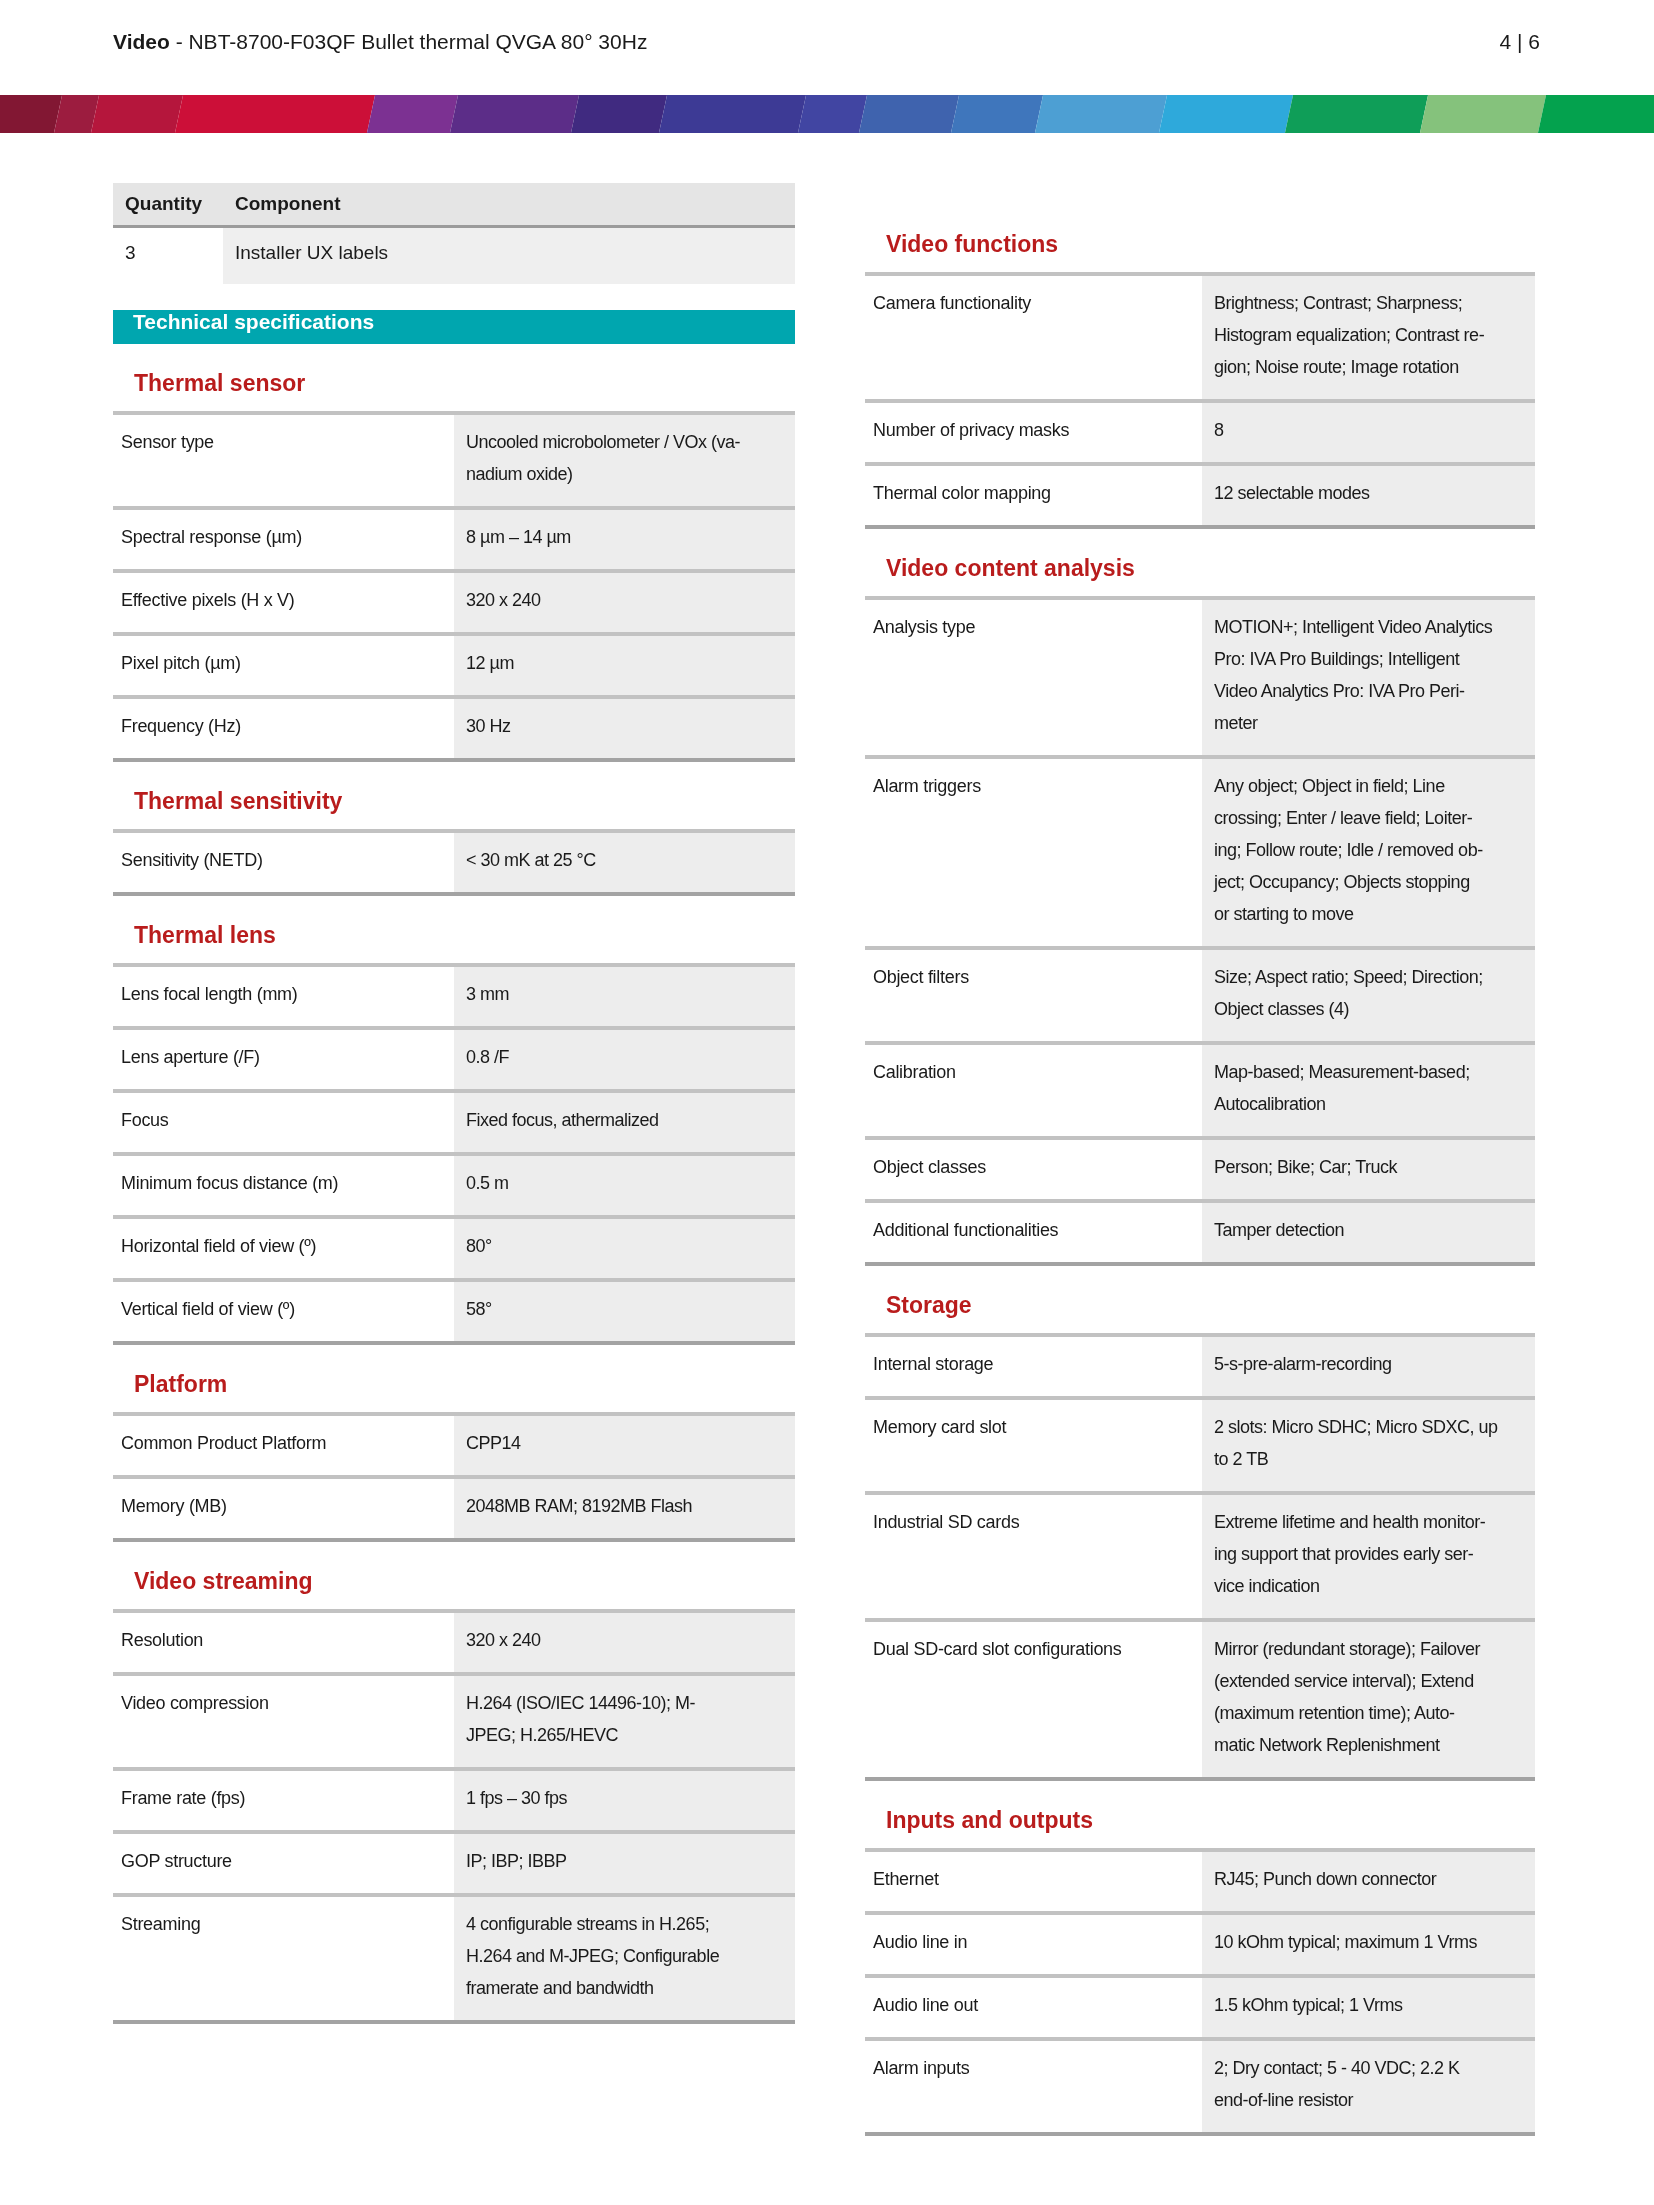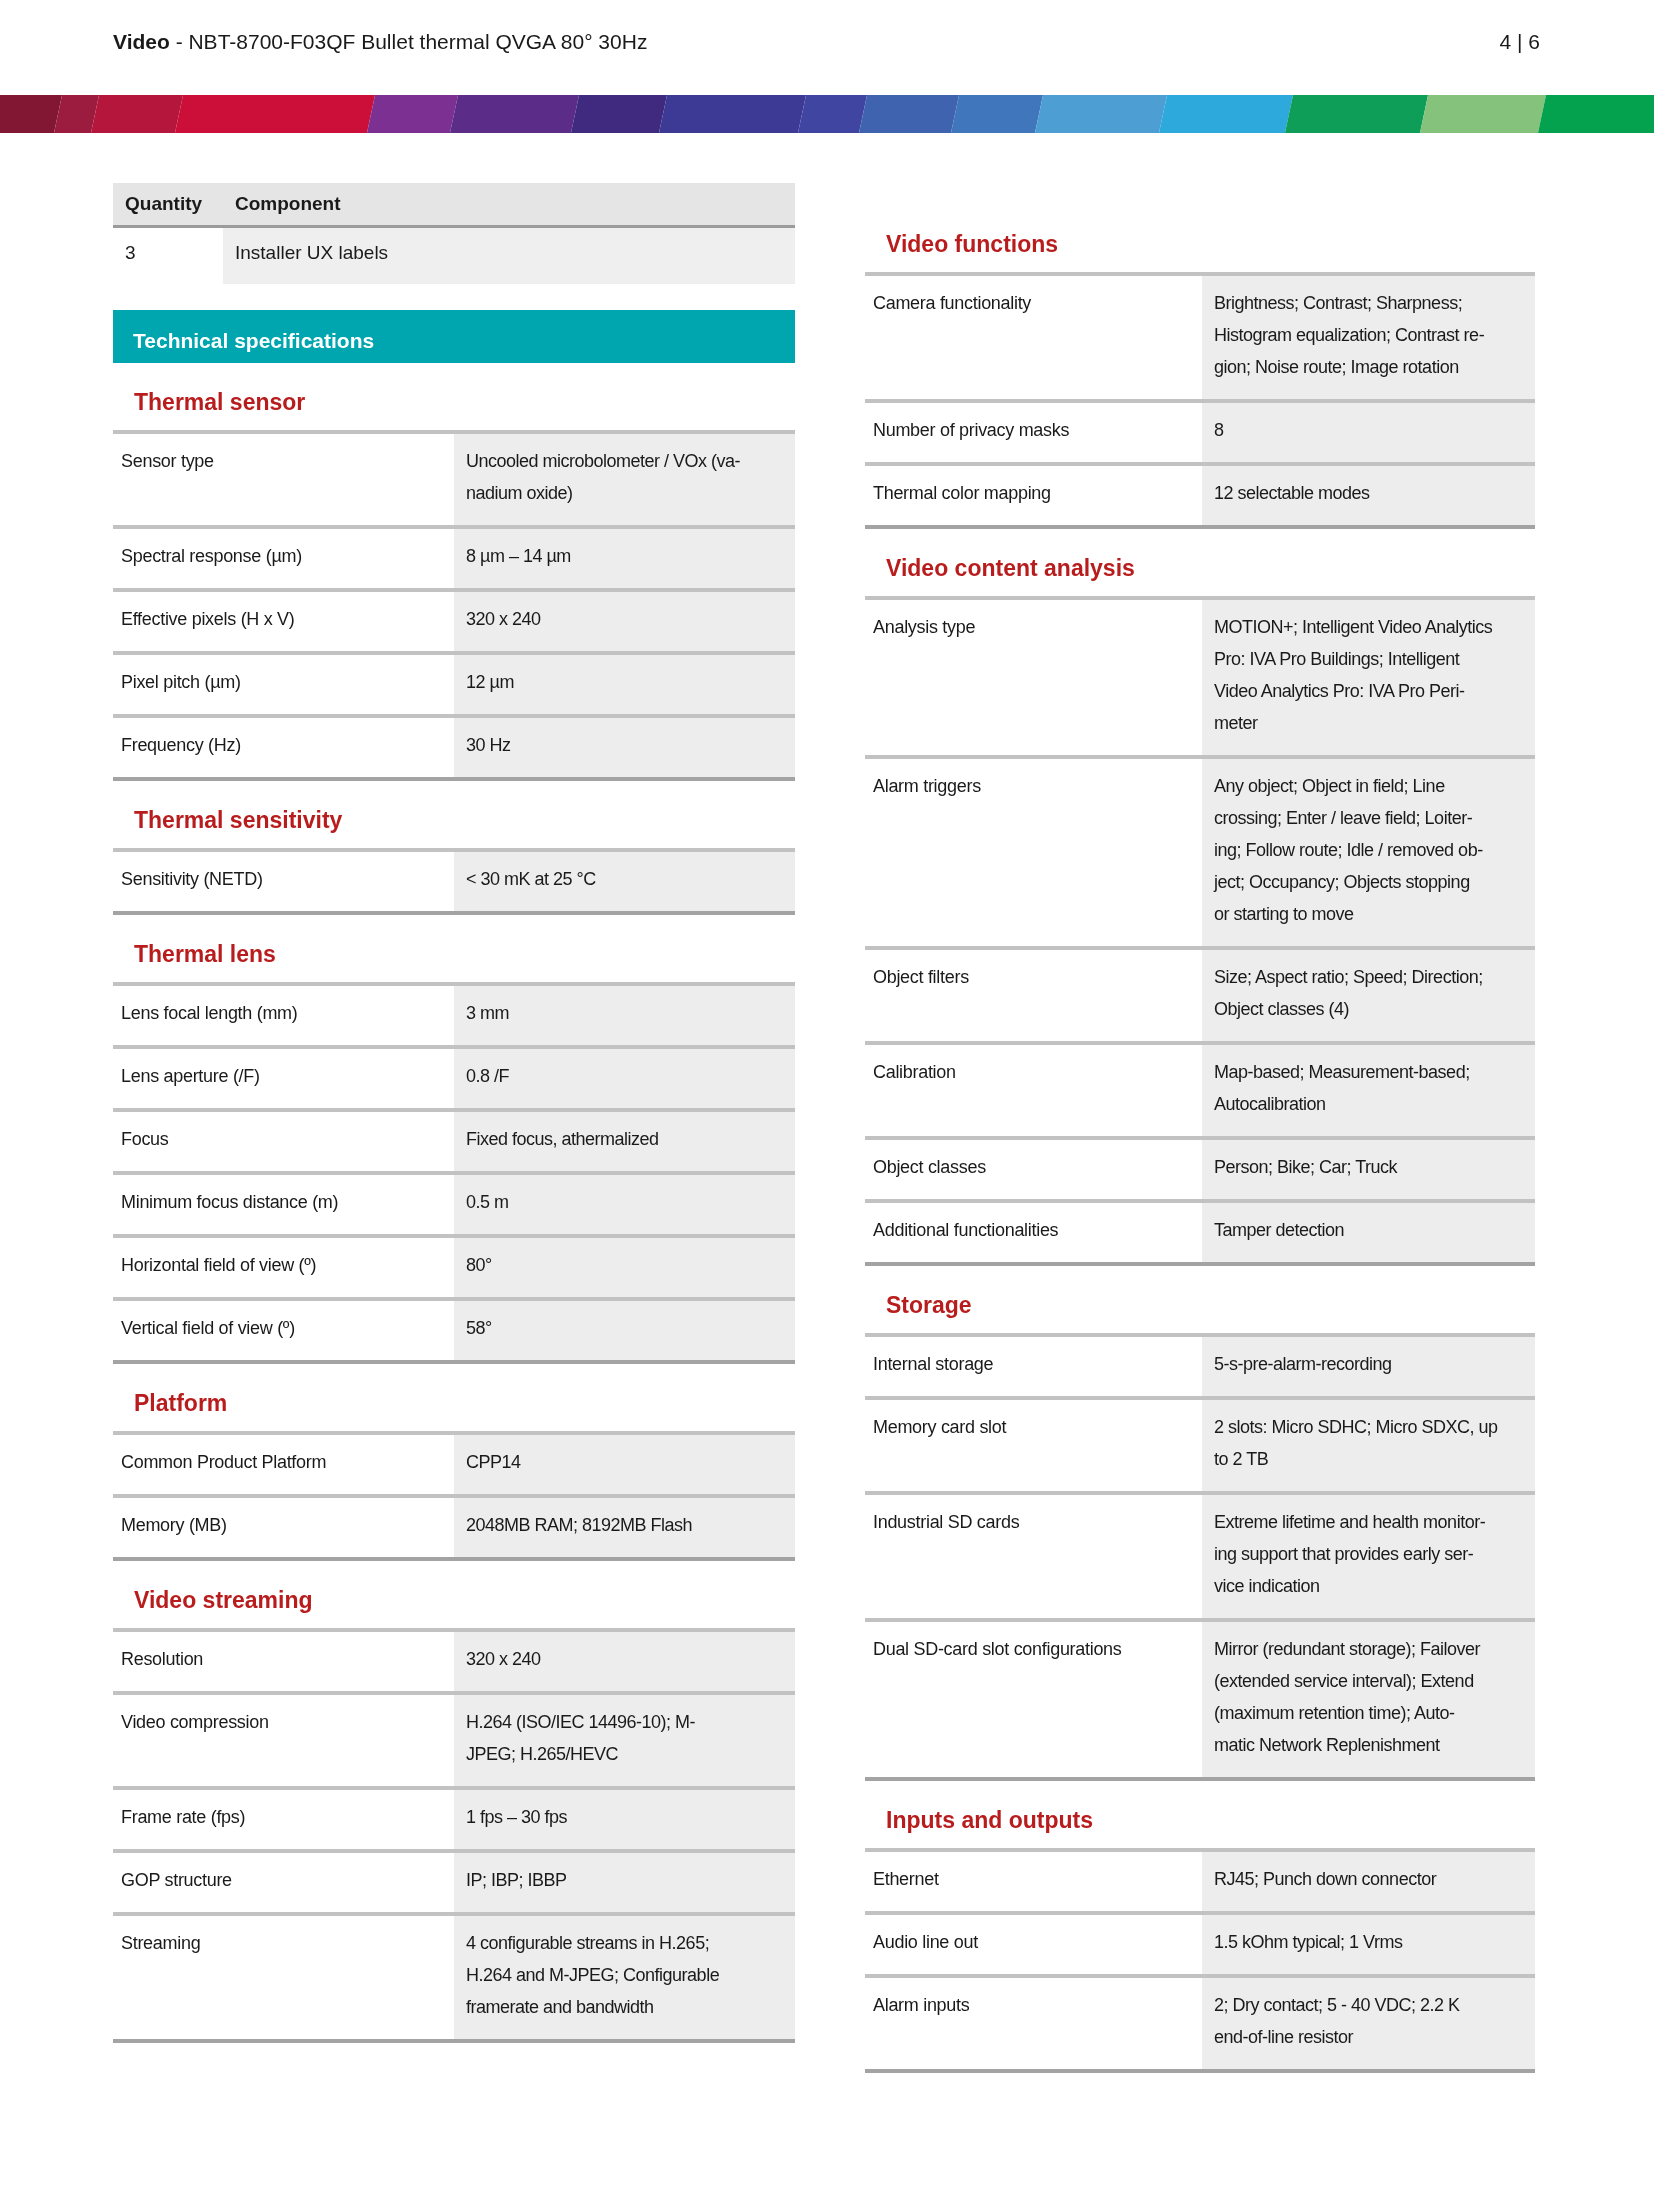--- a/index.html
+++ b/index.html
@@ -50,21 +50,21 @@
   .comp-drow .cell { padding:14px 12px 20px 12px; box-sizing:border-box; }
   .cell.qty  { width:110px; flex:0 0 auto; }
   .cell.comp { flex:1; }
   .comp-drow .cell.qty  { background:#ffffff; }
   .comp-drow .cell.comp { background:#efefef; }
 
   
   .banner {
     margin-top:26px;
     color:#ffffff; font-weight:bold; font-size:21px;
-    padding:19px 10px 10px 20px;
+    padding:0 10px 10px 20px;
   }
 
   
   .section-title {
     font-weight:bold; font-size:23px;
     margin:26px 0 14px 21px;
     color:#b91c1c;
   }
   .spec-table { width:100%; }
   .spec-row {
@@ -329,20 +329,24 @@
         </div>
       </section>
       <section>
         <h3 class="section-title">Inputs and outputs</h3>
         <div class="spec-table">
           <div class="spec-row">
             <div class="spec-label">Ethernet</div>
             <div class="spec-value">RJ45; Punch down connector</div>
           </div>
           <div class="spec-row">
+            <div class="spec-label">Audio line in</div>
+            <div class="spec-value">10 kOhm typical; maximum 1 Vrms</div>
+          </div>
+          <div class="spec-row">
             <div class="spec-label">Audio line out</div>
             <div class="spec-value">1.5 kOhm typical; 1 Vrms</div>
           </div>
           <div class="spec-row">
             <div class="spec-label">Alarm inputs</div>
             <div class="spec-value">2; Dry contact; 5 - 40 VDC; 2.2 K
 end-of-line resistor</div>
           </div>
         </div>
       </section>

